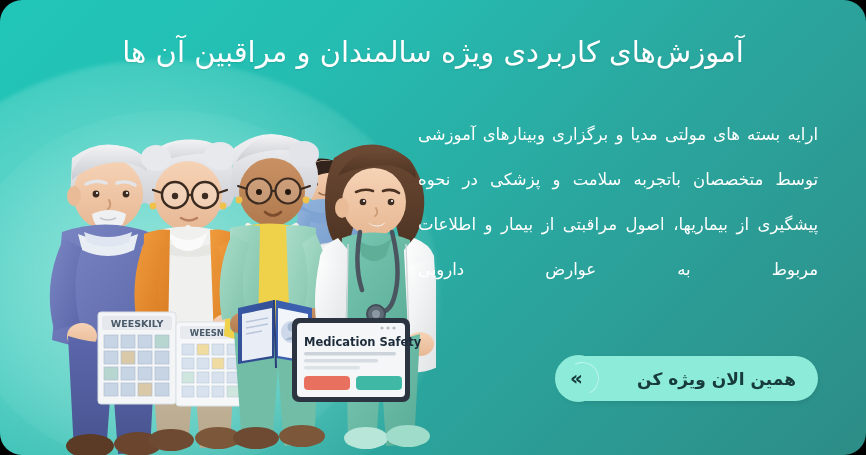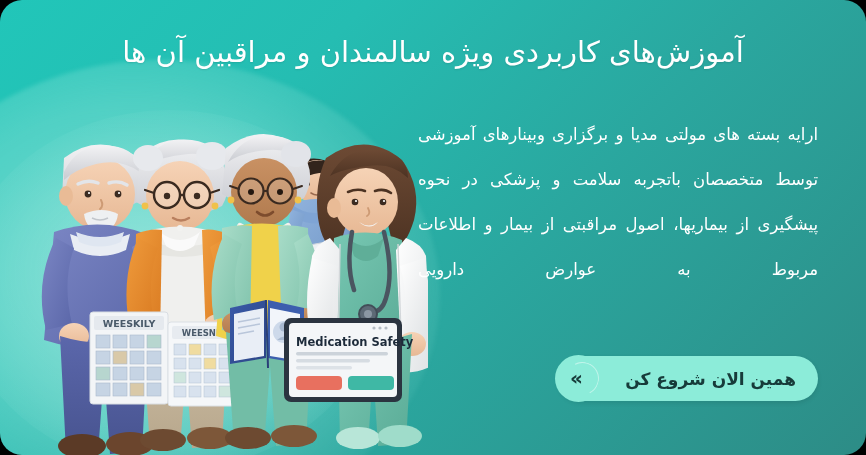--- a/index.html
+++ b/index.html
@@ -108,21 +108,21 @@
     position:relative;
     color:#173b3a;
     font-size:20px;
     font-weight:bold;
     line-height:1;
     margin-left:-4px;
     margin-top:-1px;
   }
 
   
-  .illo { position:absolute; left:8px; top:96px; width:420px; height:359px;text-align:center; }
+  .illo { position:absolute; left:16px; top:96px; width:420px; height:359px;text-align:center; }
   .illo svg { display:block; }
 </style>
 </head>
 <body>
 
 <div id="banner">
 
   <div class="glow"></div>
   <div class="glow2"></div>
 
@@ -427,20 +427,20 @@
         <rect x="340" y="280" width="46" height="14" rx="4" fill="#3fb8a5"></rect>
       </g>
     </svg>
   </div>
 
   <h1 class="title">آموزش‌های کاربردی ویژه سالمندان و مراقبین آن ها</h1>
 
   <p class="body-text">ارایه بسته های مولتی مدیا و برگزاری وبینارهای آموزشی توسط متخصصان باتجربه سلامت و پزشکی در نحوه پیشگیری از بیماریها، اصول مراقبتی از بیمار و اطلاعات مربوط به عوارض دارویی</p>
 
   <div class="cta">
-    <span class="cta-label">همین الان شروع کن</span>
+    <span class="cta-label">همین الان ویژه کن</span>
     <span class="cta-icon-wrap">
       <span class="cta-ring"></span>
       <span class="cta-chev">«</span>
     </span>
   </div>
 
 </div>
 
 </body></html>

